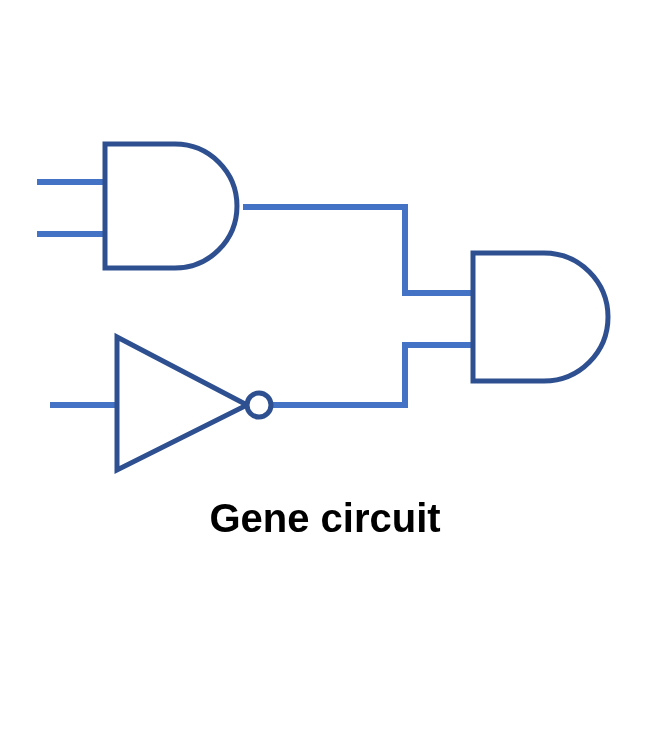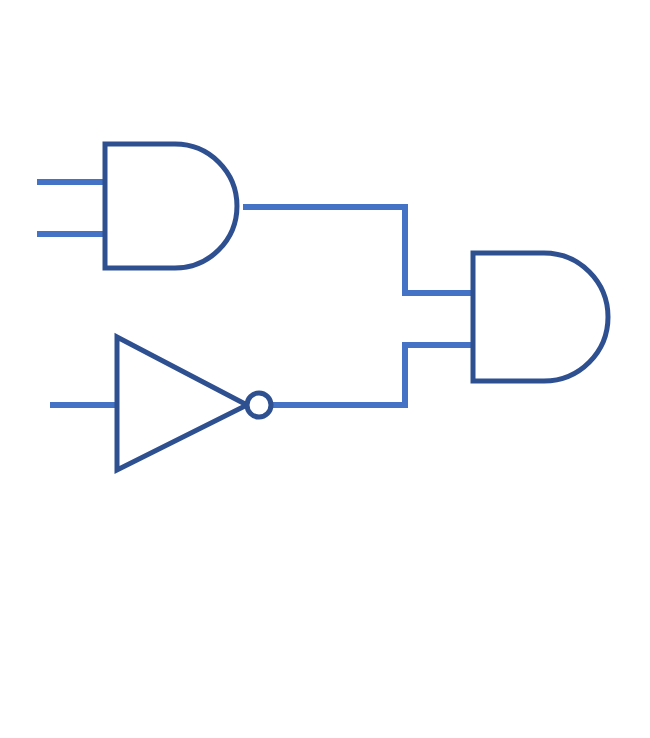--- a/index.html
+++ b/index.html
@@ -87,14 +87,17 @@
       <path class="gate-shape" d="M 117,337 L 247,405 L 117,470 Z" stroke="#2E5090" stroke-width="5"></path>
       <circle class="gate-shape bubble" cx="259" cy="405" r="12" stroke="#2E5090" stroke-width="5" fill="#FFFFFF"></circle>
     </g>
 
     <g>
       <path class="gate-shape" d="M 473,253 L 544,253 A 64,64 0 0 1 544,381 L 473,381 Z" stroke="#2E5090" stroke-width="5"></path>
     </g>
 
   </svg>
 
+  <div id="caption-layer">
+    <span id="circuit-caption" style="color: rgb(0, 0, 0);">Gene circuit</span>
+  </div>
 
 </div>
 
 </body></html>

